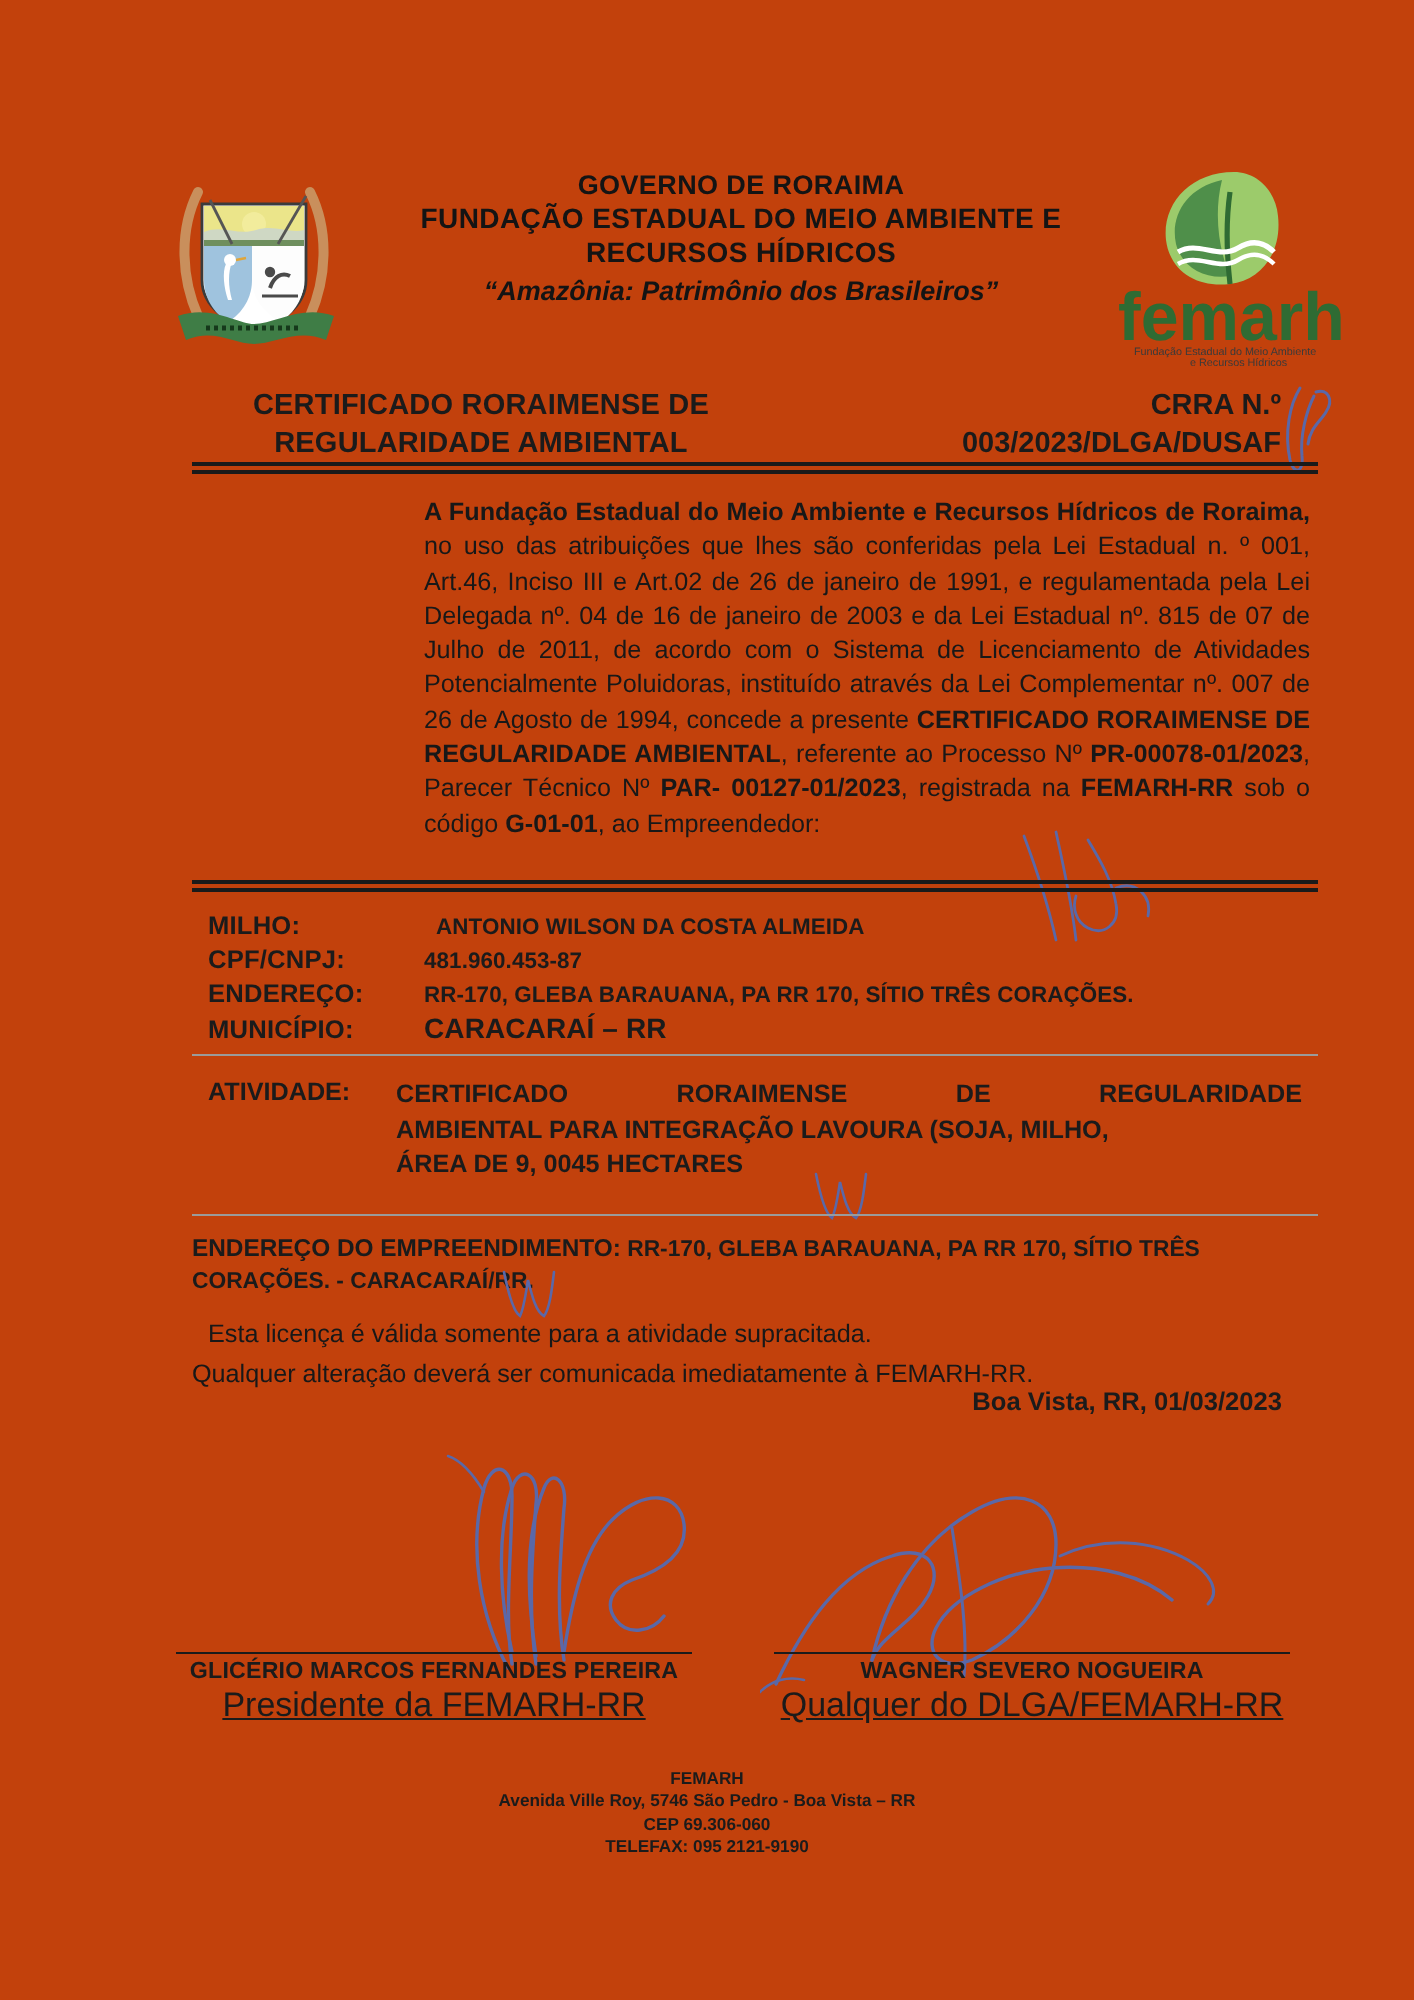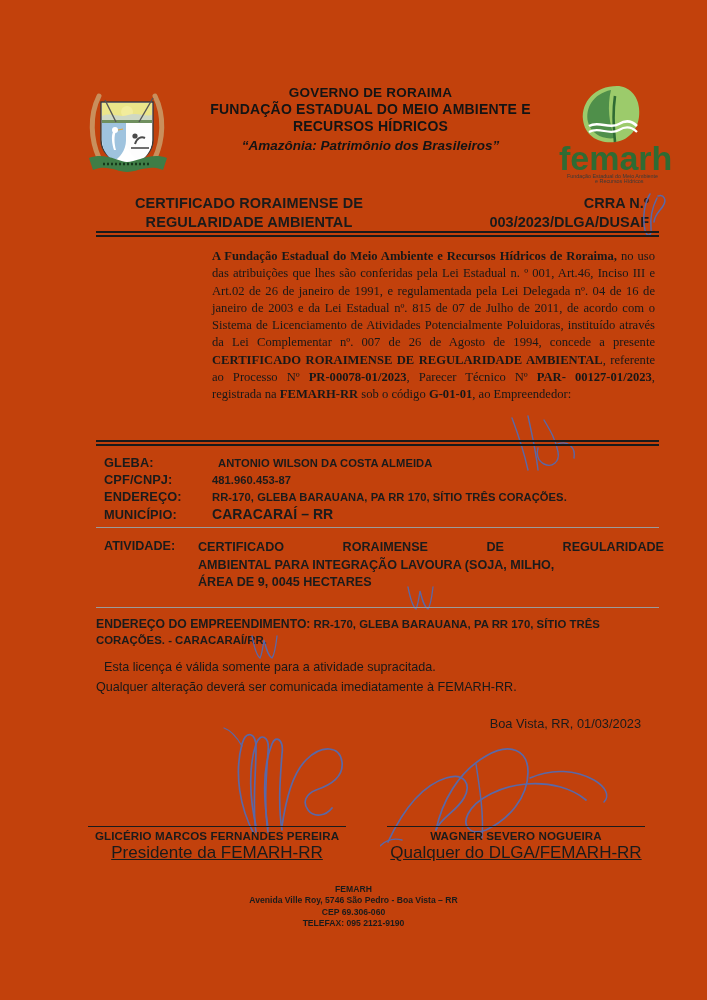--- a/index.html
+++ b/index.html
@@ -65,21 +65,21 @@
     padding-top: 2px;
   }
 
   
   .title-row {
     position: absolute;
     left: 82px;
     right: 46px;
     top: 194px;
     display: flex;
-    justify-content: flex-end;
+    justify-content: center;
     align-items: flex-start;
   }
   .cert-title {
     width: 300px;
     text-align: center;
     font-size: 14.5px;
     font-weight: bold;
     line-height: 19px;
     letter-spacing: .1px;
   }
@@ -116,21 +116,20 @@
   
   .intro {
     position: absolute;
     left: 212px;
     right: 52px;
     top: 248px;
     font-size: 12.6px;
     line-height: 17.3px;
     text-align: justify;
     color: #181818;
-    font-family: Liberation Serif, serif;
   }
   .intro b { font-weight: bold; }
 
   
   .fields {
     position: absolute;
     left: 104px;
     right: 50px;
     top: 455px;
   }
@@ -151,21 +150,21 @@
     font-weight: bold;
     letter-spacing: .05px;
   }
   .field-row.nome .field-value { padding-left: 6px; }
   .field-row.municipio .field-value { font-size: 14px; }
 
   
   .activity {
     position: absolute;
     left: 104px;
-    right: 43px;
+    right: 56px;
     top: 539px;
     display: flex;
     align-items: flex-start;
   }
   .activity-label {
     width: 86px;
     flex: 0 0 86px;
     font-size: 12.6px;
     font-weight: bold;
   }
@@ -201,23 +200,23 @@
   .change-note {
     position: absolute;
     left: 96px;
     top: 680px;
     font-size: 12.6px;
     color: #181818;
   }
   .place-date {
     position: absolute;
     right: 66px;
-    top: 716px;
+    top: 693px;
     font-size: 12.8px;
-    font-weight: normal;
+    font-weight: bold;
   }
 
   
   .sig-area {
     position: absolute;
     left: 80px;
     right: 44px;
     top: 726px;
     height: 130px;
   }
@@ -345,21 +344,21 @@
     <path d="M14 4 C20 20 26 38 30 56" stroke="#5a68a8" stroke-width="1.4" fill="none" stroke-linecap="round"></path>
     <path d="M30 2 C34 20 38 38 40 56" stroke="#5a68a8" stroke-width="1.4" fill="none" stroke-linecap="round"></path>
     <path d="M46 6 C52 16 58 26 60 38 C62 48 54 54 46 50 C40 47 38 40 40 34" stroke="#5a68a8" stroke-width="1.4" fill="none" stroke-linecap="round"></path>
     <path d="M60 30 C70 26 78 34 76 44" stroke="#5a68a8" stroke-width="1.4" fill="none" stroke-linecap="round"></path>
   </svg>
 
   <div class="rule-double" id="rule-b"></div>
 
   <div class="fields">
     <div class="field-row nome">
-      <div class="field-label">GLEBA:</div>
+      <div class="field-label">MILHO:</div>
       <div class="field-value">ANTONIO WILSON DA COSTA ALMEIDA</div>
     </div>
     <div class="field-row">
       <div class="field-label">CPF/CNPJ:</div>
       <div class="field-value">481.960.453-87</div>
     </div>
     <div class="field-row">
       <div class="field-label">ENDEREÇO:</div>
       <div class="field-value">RR-170, GLEBA BARAUANA, PA RR 170, SÍTIO TRÊS CORAÇÕES.</div>
     </div>

